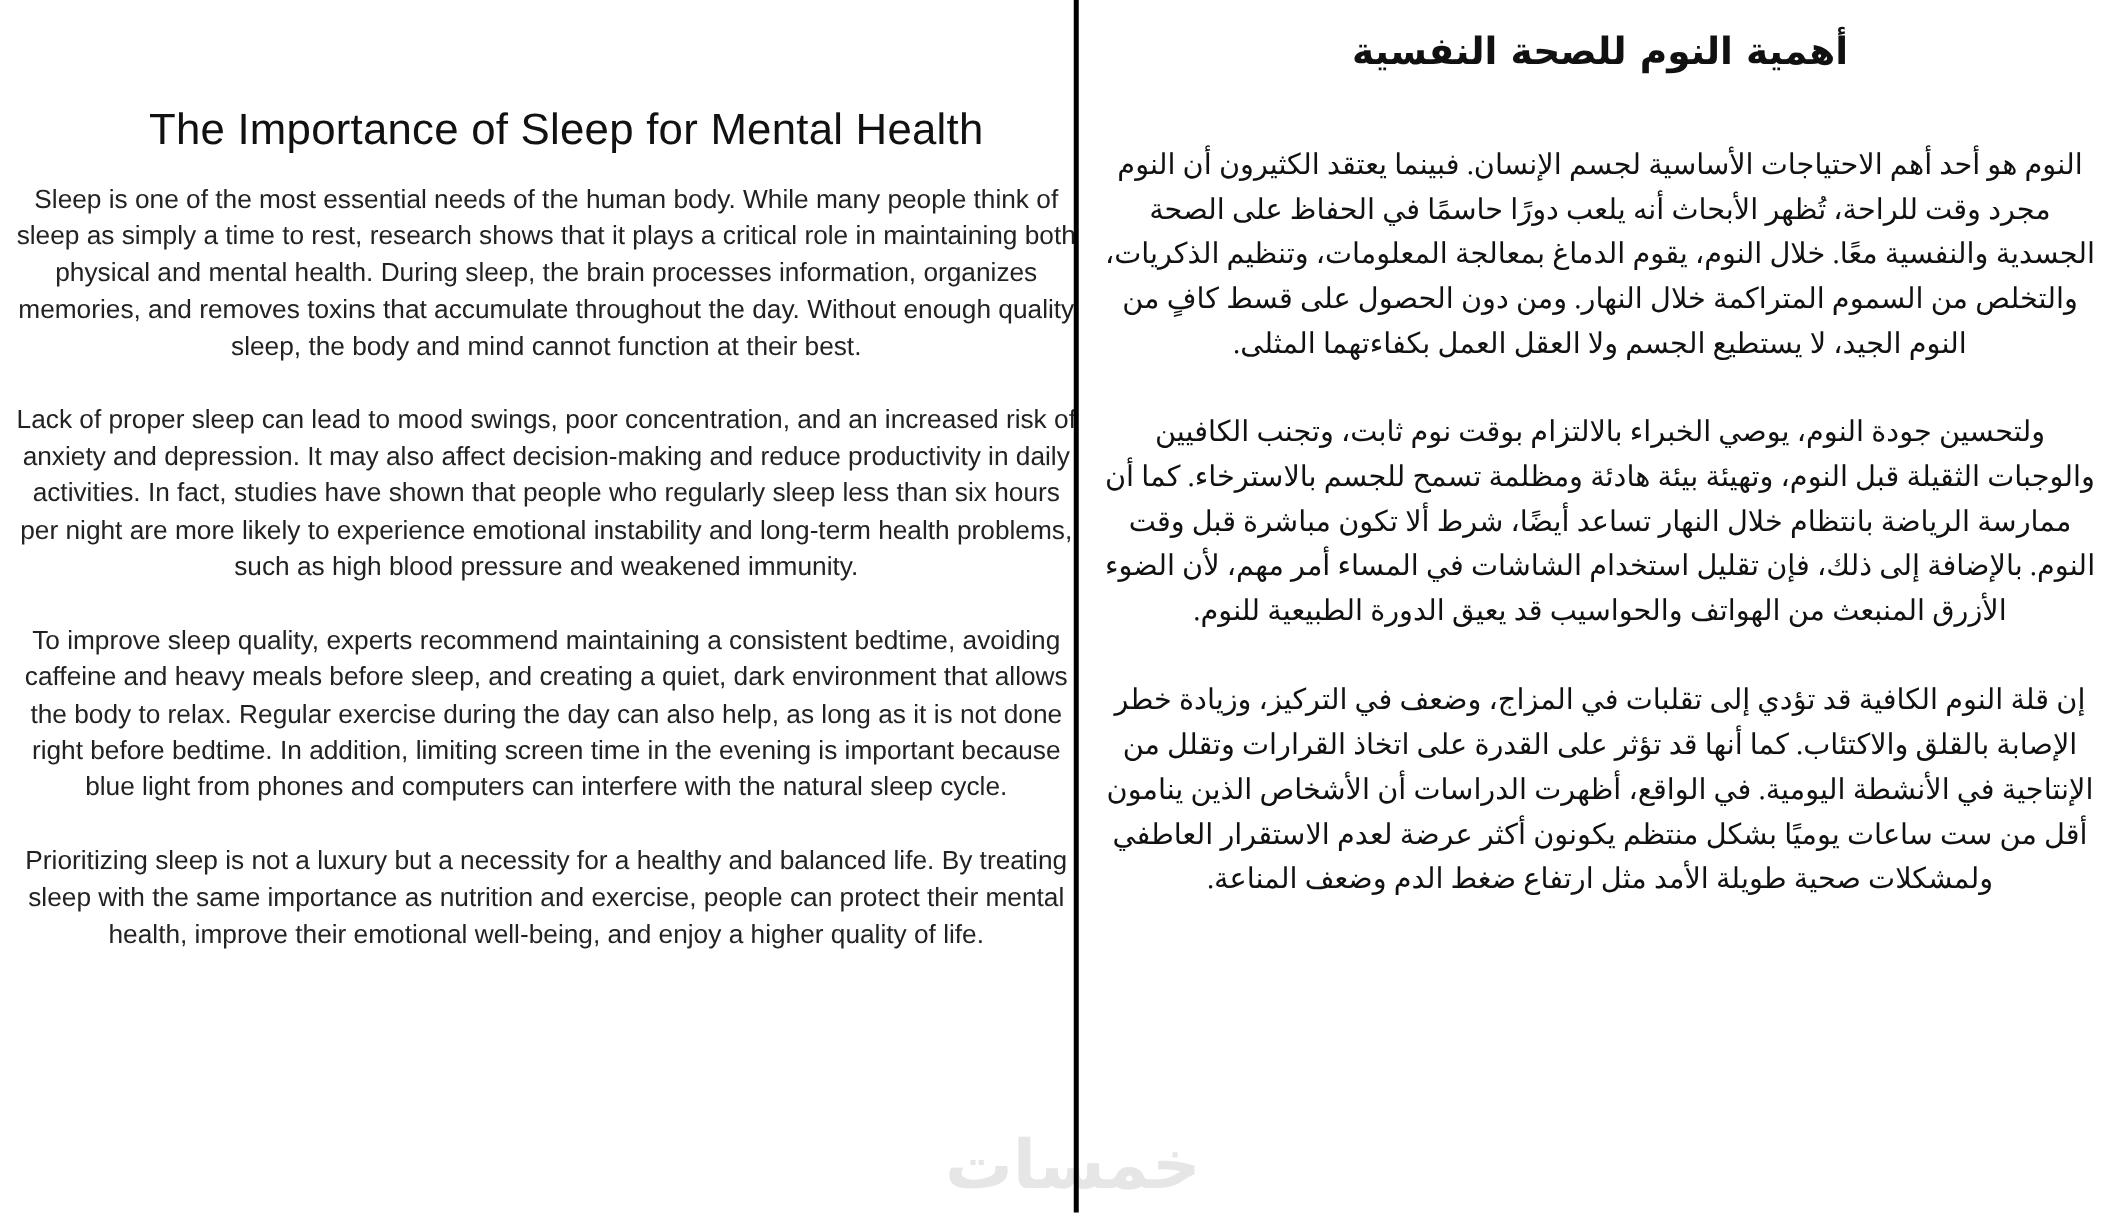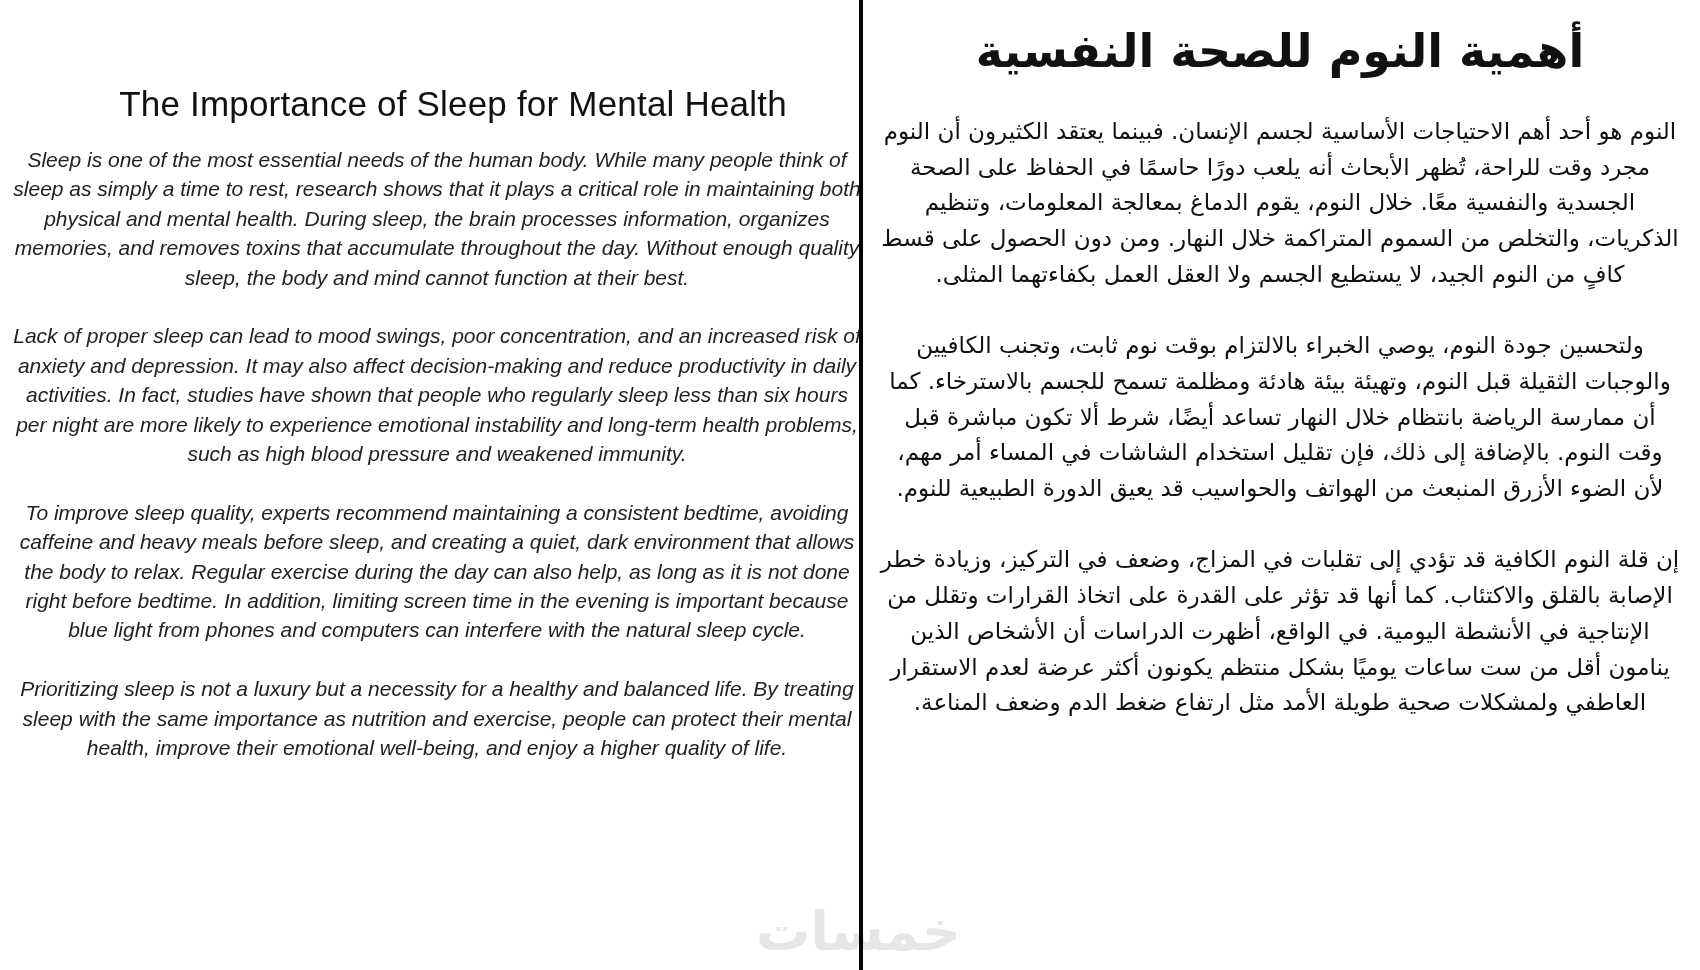--- a/index.html
+++ b/index.html
@@ -1,25 +1,25 @@
 <!DOCTYPE html>
 <html><head>
 <meta charset="utf-8">
 <style>
   html, body { margin: 0; padding: 0; background: #ffffff; }
   body { width: 1700px; height: 970px; position: relative; overflow: hidden; color: #111111; }
   .divider { position: absolute; left: 859px; top: 0; width: 4px; height: 970px; background: #000000; }
   .col-en { position: absolute; left: 12px; top: 0; width: 850px; text-align: center; font-family: "Liberation Sans", sans-serif; }
   .col-ar { position: absolute; left: 880px; top: 0; width: 800px; text-align: center; font-family: "DejaVu Sans", sans-serif; direction: rtl; }
   .title-en { position: absolute; left: 0; top: 68px; width: 850px; margin: 16px; font-size: 35px; font-weight: normal; letter-spacing: 0.2px; color: #111; }
-  .body-en { position: absolute; left: 0; top: 145px; width: 850px; font-size: 21px; line-height: 29.4px; color: #222; font-style: italic; }
+  .body-en { position: absolute; left: 0; top: 145px; width: 850px; font-size: 21px; line-height: 29.4px; color: #222; }
   .body-en p { margin: 0 0 29.4px 0; }
-  .title-ar { position: absolute; left: 0; top: 24px; width: 800px; margin: 0; font-size: 46px; font-weight: bold; color: #111; }
+  .title-ar { position: absolute; left: 0; top: 24px; width: 800px; margin: 0; font-size: 30px; font-weight: bold; color: #111; }
   .body-ar { position: absolute; left: 0; top: 114px; width: 800px; font-size: 23px; line-height: 35.7px; color: #111; }
-  .body-ar p { margin: 0 0 35.7px 0; }
+  .body-ar p { margin: 0 0 35.7px 0; font-family: Liberation Serif, serif; }
   .watermark { position: absolute; left: 756px; top: 900px; font-family: "DejaVu Sans", sans-serif; font-size: 54px; font-weight: bold; color: #e6e6e6; direction: rtl; z-index: 0; }
   .col-ar, .col-en { z-index: 1; }
   .divider { z-index: 2; }
 </style>
 </head>
 <body>
 
 <div class="watermark">خمسات</div>
 
 <section class="col-en">

